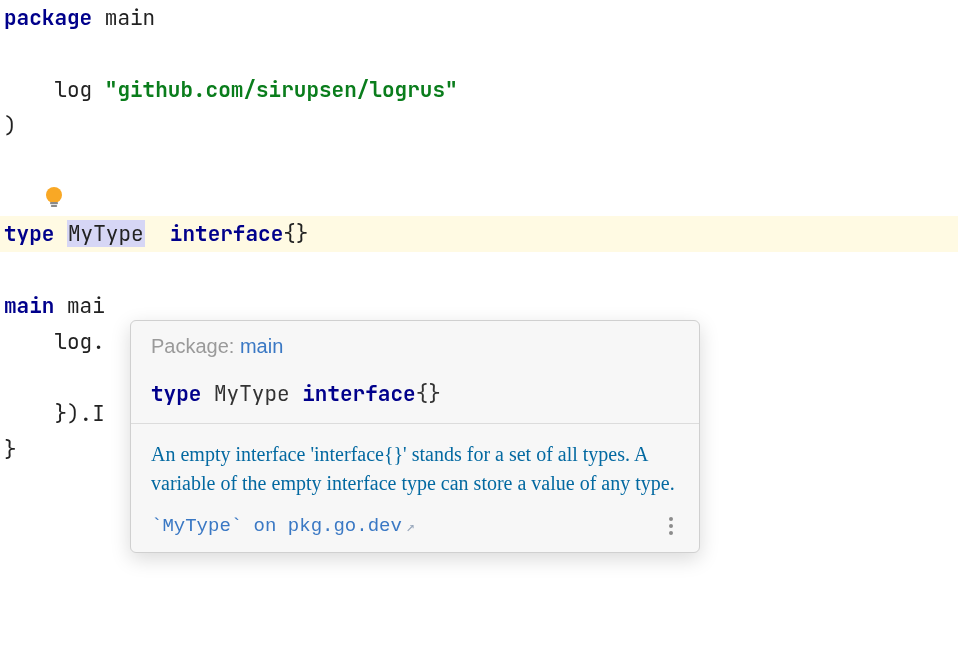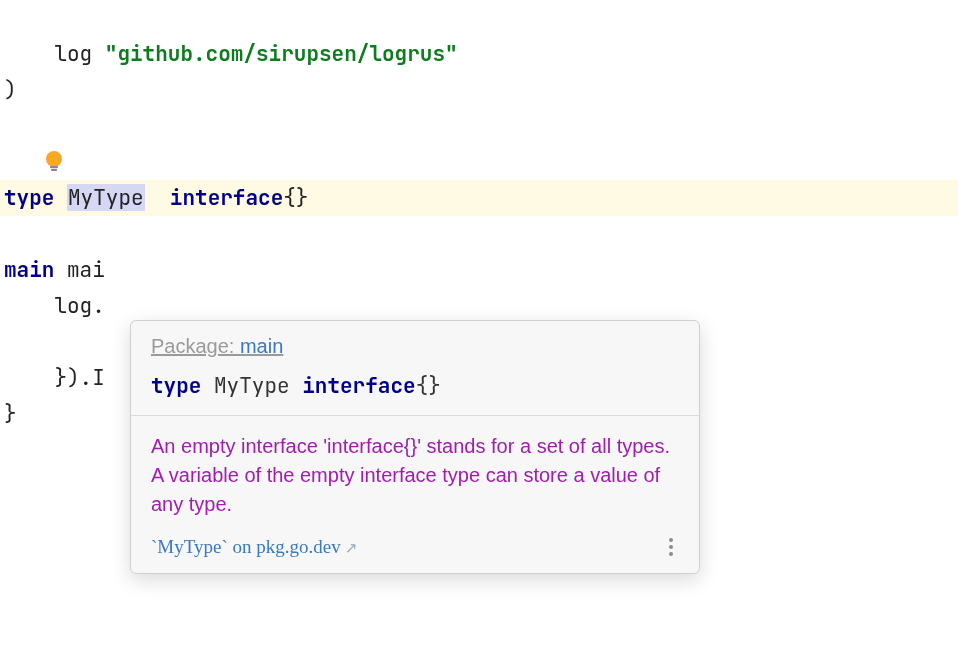--- a/index.html
+++ b/index.html
@@ -61,46 +61,46 @@
     font-family: -apple-system, "Segoe UI", "Helvetica Neue", Arial, sans-serif;
     font-size: 20px;
     color: #333;
   }
   .popup .section-top {
     padding: 14px 20px 16px 20px;
     border-bottom: 1px solid #dcdcdc;
   }
   .popup .pkg-line {
     color: #9a9a9a;
-    margin-bottom: 14px;
+    margin-bottom: 22px;
     font-size: 20px;
-    text-decoration: underline;
   }
   .popup .pkg-link {
     color: #3a78c4;
   }
   .popup .sig {
     font-family: "JetBrains Mono","Consolas",monospace;
     font-size: 21px;
   }
   .popup .sig .kw { color: #00008b; font-weight: 600; }
   .popup .section-body {
     padding: 16px 20px 10px 20px;
     line-height: 1.45;
-    color: #a21caf;
+    color: #0369a1;
+    font-family: Liberation Serif, serif;
   }
   .popup .bottom {
     padding: 6px 16px 14px 20px;
     display: flex;
     align-items: center;
     justify-content: space-between;
   }
   .popup .ext-link {
     color: #3a78c4;
-    font-family: Liberation Serif, serif;
+    font-family: Liberation Mono, monospace;
     font-size: 19px;
   }
   .arrow {
     color: #9aa9bd;
     font-size: 15px;
     margin-left: 4px;
   }
   .dots {
     width: 24px;
     height: 24px;
@@ -112,20 +112,21 @@
   }
   .dots span {
     width: 4px; height: 4px; background:#8c8c8c; border-radius:50%;
   }
 </style>
 </head>
 <body>
 
 <div class="editor">
 
+  <div class="line"><span class="kw">package</span><span class="ident"> main</span></div>
 
   <div class="line"></div>
 
 
   <div class="line"><span>    </span><span class="ident">log </span><span class="str">"github.com/sirupsen/logrus"</span></div>
 
   <div class="line"><span class="punct">)</span></div>
 
   <div class="line"></div>
 

